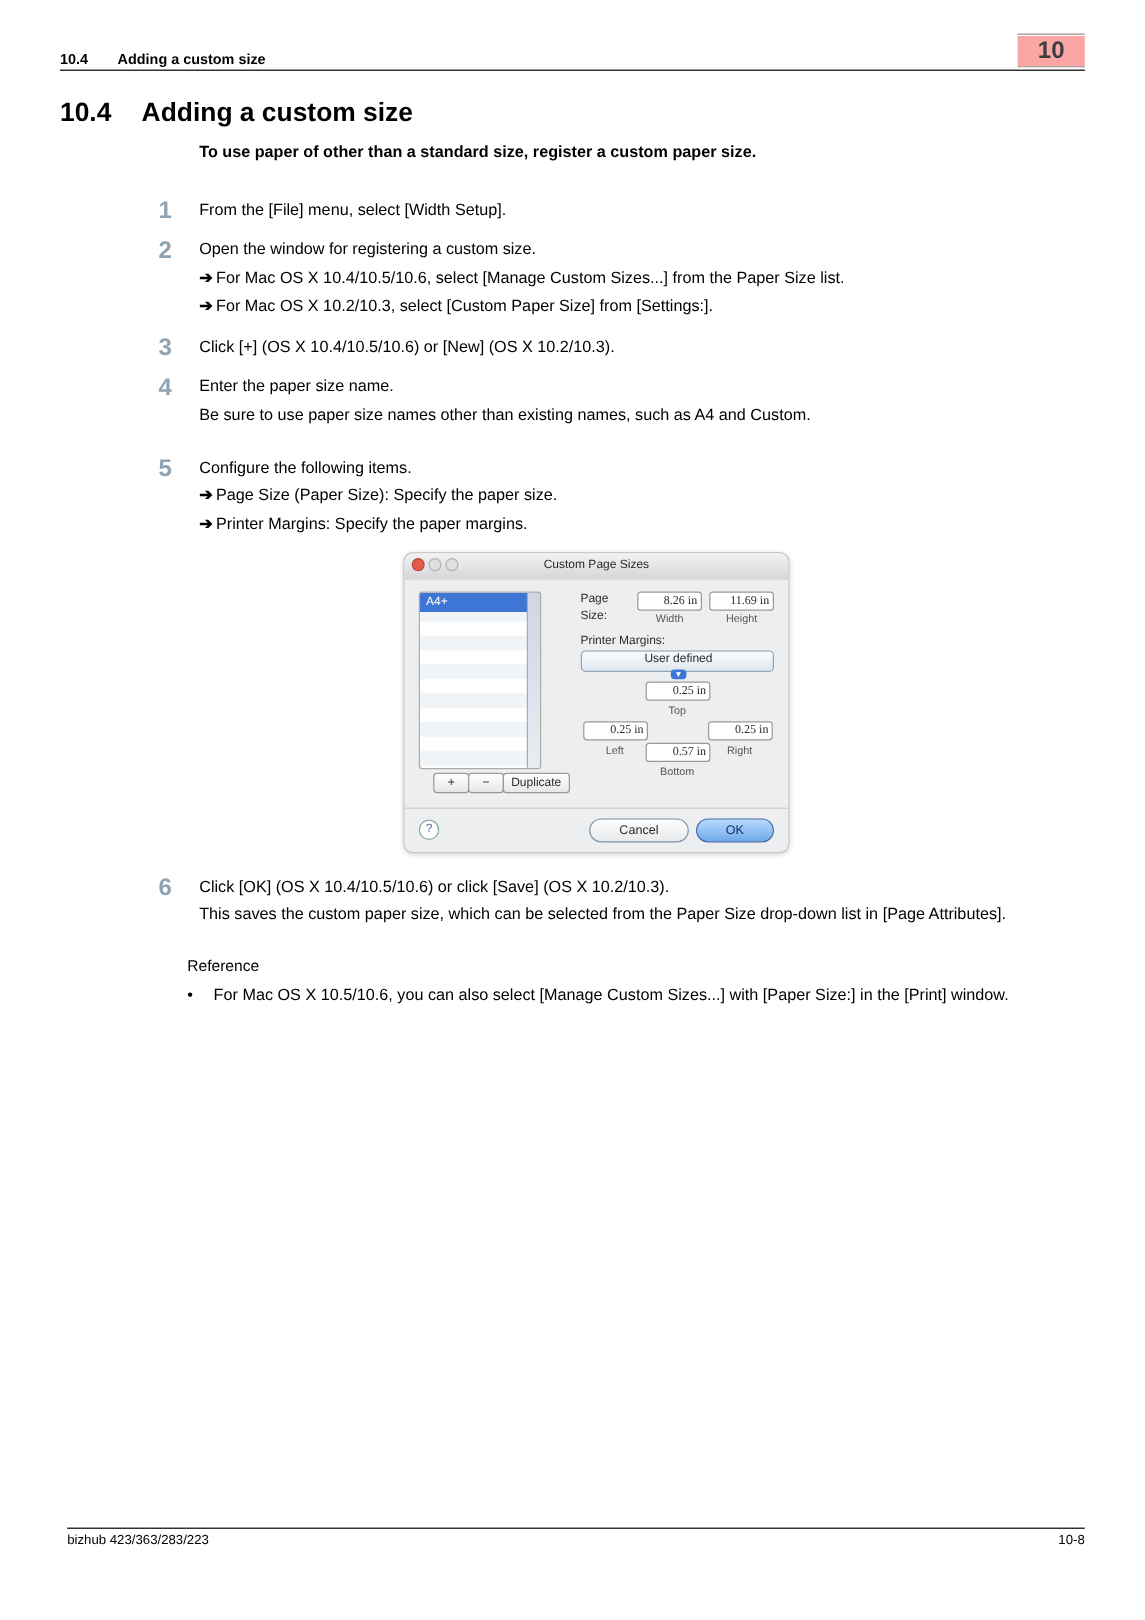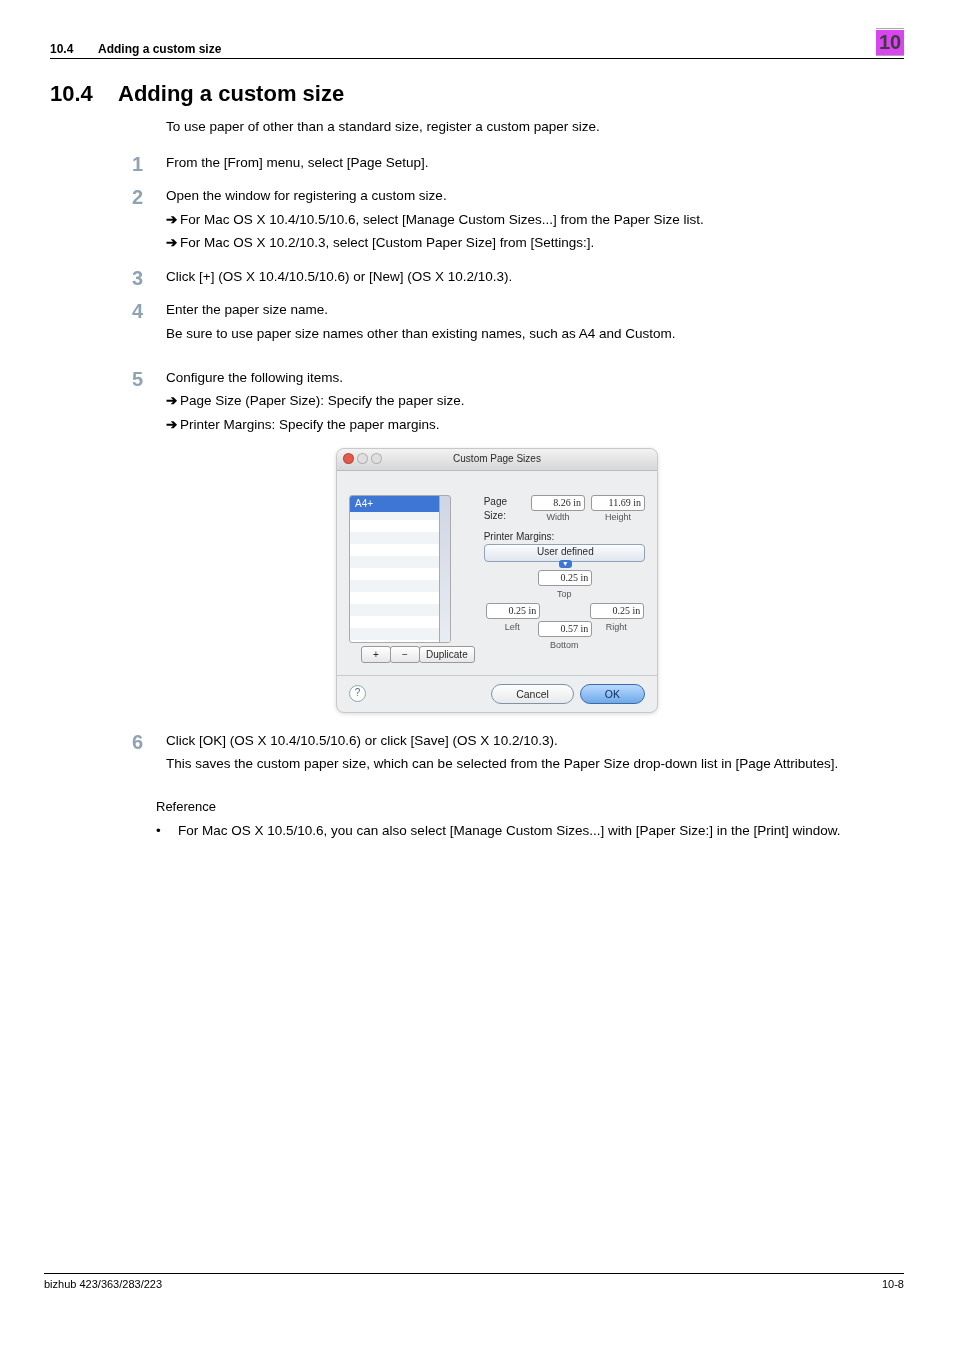--- a/index.html
+++ b/index.html
@@ -26,24 +26,24 @@
     font-size: 12px;
     font-weight: bold;
     flex: 0 0 48px;
   }
   .header-title {
     font-size: 12px;
     font-weight: bold;
     flex: 1;
   }
   .chapter-box {
-    background: #d946ef;
+    background: #fca5a5;
     border-top: 1px solid #aaa;
     border-bottom: 1px solid #aaa;
-    width: 28px;
+    width: 56px;
     text-align: center;
     font-size: 20px;
     font-weight: bold;
     color: #3b3d3f;
     line-height: 26px;
     box-shadow: inset 0 1px 0 #fff;
   }
   h1 {
     font-size: 22px;
     font-weight: bold;
@@ -53,21 +53,22 @@
   h1 .num {
     width: 68px;
     flex: 0 0 68px;
   }
   .body {
     margin-left: 116px;
     font-size: 13.5px;
     line-height: 1.45;
   }
   .intro {
-    margin-bottom: 16px;
+    margin-bottom: 28px;
+    font-weight: bold;
   }
   .step {
     display: flex;
     margin-bottom: 10px;
   }
   .step-num {
     flex: 0 0 34px;
     color: #8fa3b3;
     font-size: 20px;
     font-weight: bold;
@@ -102,21 +103,21 @@
   }
   .bullet .dot {
     flex: 0 0 22px;
   }
   .bullet .btxt {
     flex: 1;
   }
   .footer {
     position: absolute;
     bottom: 20px;
-    left: 44px;
+    left: 56px;
     right: 50px;
     border-top: 1px solid #000;
     padding-top: 4px;
     font-size: 11px;
     display: flex;
     justify-content: space-between;
   }
 
   
   .shot {
@@ -141,21 +142,21 @@
   }
   .traffic {
     position: absolute;
     left: 6px; top: 4px;
     display: flex; gap: 3px;
   }
   .t-dot { width:9px;height:9px;border-radius:50%; border:1px solid rgba(0,0,0,.2);}
   .red{background:#e3594b;} .yel{background:#e0dfdf;} .grn{background:#e0dfdf;}
   .shot-main {
     display:flex;
-    padding: 24px 12px 4px 12px;
+    padding: 10px 12px 4px 12px;
     gap: 10px;
   }
   .list-pane{
     width: 100px;
     height: 146px;
     background: linear-gradient(#fff,#fff 12px,#f1f4f7 12px,#f1f4f7 24px,#fff 24px);
     background-size: 100% 24px;
     border:1px solid #aaa;
     border-radius:3px;
     position:relative;
@@ -235,21 +236,21 @@
     <span>Adding a custom size</span>
   </h1>
 
   <div class="body">
 
     <div class="intro">To use paper of other than a standard size, register a custom paper size.</div>
 
     <div class="step">
       <div class="step-num">1</div>
       <div class="step-body">
-          <div class="stext">From the [From] menu, select [Page Setup].</div>
+          <div class="stext">From the [File] menu, select [Width Setup].</div>
         </div>
     </div>
 
     <div class="step">
       <div class="step-num">2</div>
       <div class="step-body">
         <div class="stext">Open the window for registering a custom size.</div>
         <div class="sub"><span class="arrow">➔</span><span>For Mac OS X 10.4/10.5/10.6, select [Manage Custom Sizes...] from the Paper Size list.</span></div>
         <div class="sub"><span class="arrow">➔</span><span>For Mac OS X 10.2/10.3, select [Custom Paper Size] from [Settings:].</span></div>
       </div>

